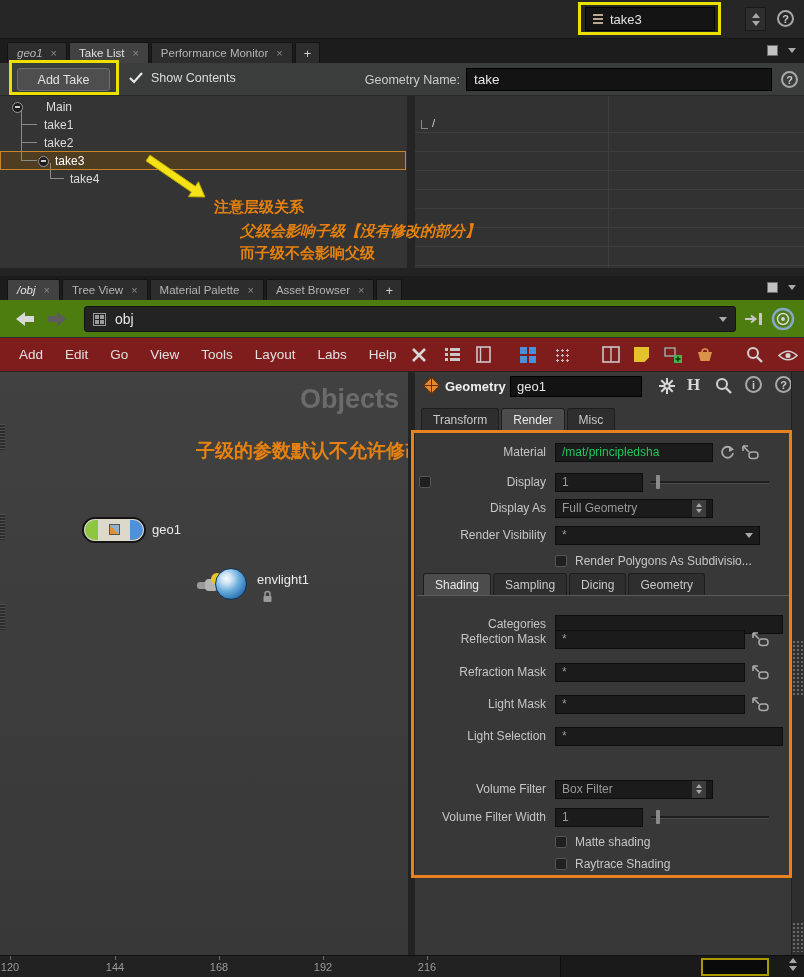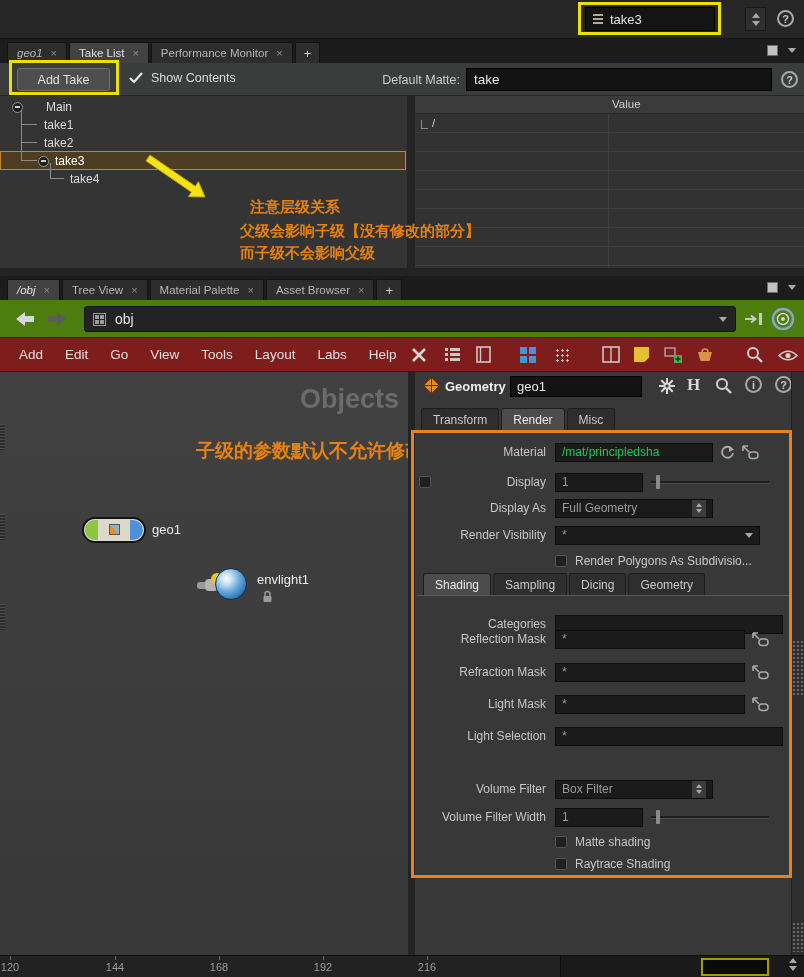--- a/index.html
+++ b/index.html
@@ -191,21 +191,21 @@
   </div>
 
   <div class="take-toolbar">
     <button class="add-take">Add Take</button>
     <div class="show-contents">
       <svg width="14" height="12">
           <polyline points="1,6 5,10 13,1" fill="none" stroke="#e8e8e8" stroke-width="2.2"></polyline>
         </svg>
       <span>Show Contents</span>
     </div>
-    <span class="dn-label">Default Matte:</span>
+    <span class="dn-label">Geometry Name:</span>
     <div class="dn-input">take</div>
     <div class="help-circle toolbar-help">?</div>
   </div>
   <div class="hl hl-addtake"></div>
 
   <div class="take-body">
     <div class="take-tree">
       <div class="take3-sel"></div>
       <div class="tline" style="left:21px; top:13px; width:1px; height:52px;"></div>
       <div class="tline" style="left:21px; top:28px; width:16px; height:1px;"></div>
@@ -231,34 +231,31 @@
           </span>
         <span>take3</span>
       </div>
       <div class="trow" style="left:70px; top:74px;">
         <span>take4</span>
       </div>
     </div>
     <div class="pane-vdiv"></div>
     <div class="value-pane">
       <div class="value-vline"></div>
-      <div class="value-header">
-        <span class="vh-label">Value</span>
-      </div>
       <div class="value-grid"></div>
       <div class="root-row">
         <span class="elbow"></span>
         <span>/</span>
       </div>
     </div>
     <svg class="anno-arrow" width="408" height="172">
       <polygon points="146.0,64.9 191.4,96.1 188.4,100.7 205,101 198.4,85.7 195.4,90.3 149.9,59.1" fill="#f5e318" stroke="#b8a800" stroke-width="1"></polygon>
     </svg>
-    <div class="anno-text" style="left:214px; top:102px;margin-left:36px;">注意层级关系</div>
-    <div class="anno-text" style="left:240px; top:126px;">父级会影响子级【没有修改的部分】</div>
+    <div class="anno-text" style="left:214px; top:102px;">注意层级关系</div>
+    <div class="anno-text" style="left:240px; top:126px;font-style:italic;">父级会影响子级【没有修改的部分】</div>
     <div class="anno-text" style="left:240px; top:148px;">而子级不会影响父级</div>
   </div>
 
   <div class="h-divider"></div>
 
   <div class="tabbar" style="top:276px">
     <div class="tab active italic">
       <span class="tab-label">/obj</span>
       <span class="close">×</span>
     </div>

